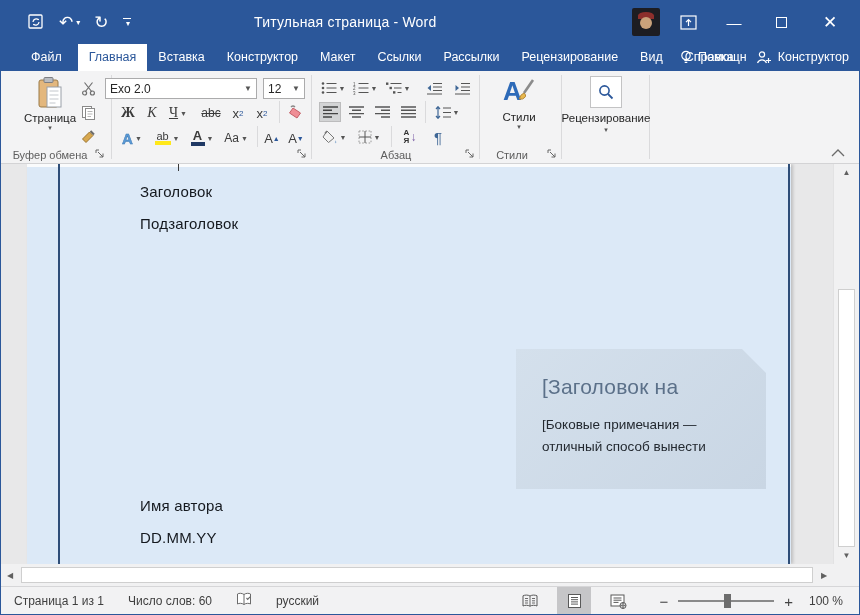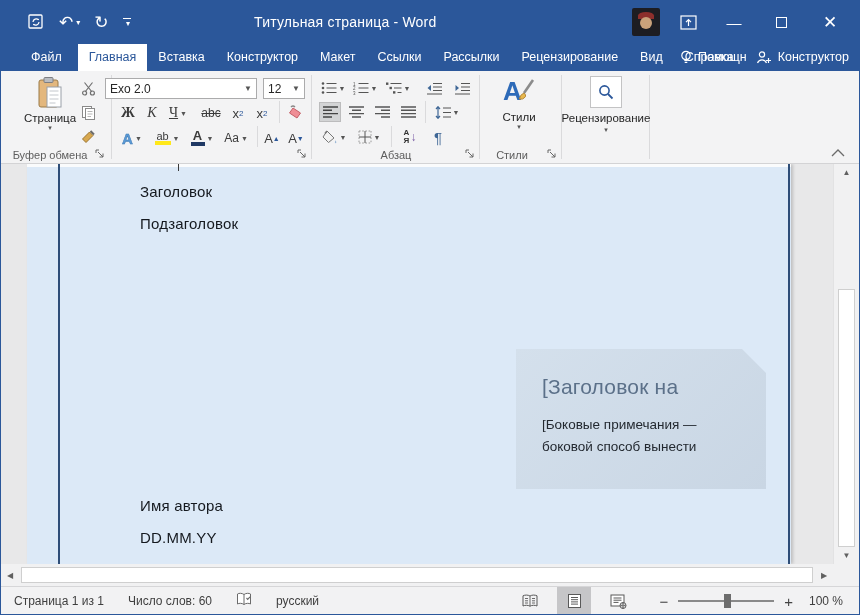--- a/index.html
+++ b/index.html
@@ -411,21 +411,21 @@
 
         <div class="doc-text" style="top:19px;">Заголовок</div>
         <div class="doc-text" style="top:51px;">Подзаголовок</div>
 
         <div class="side-box">
           <div class="side-title">
             <span>[Заголовок на</span><br>
           </div>
           <div class="side-note">
             <span>[Боковые примечания —</span><br>
-            <span>боковой способ вынести</span>
+            <span>отличный способ вынести</span>
           </div>
         </div>
 
         <div class="doc-text" style="top:333px;">Имя автора</div>
         <div class="doc-text" style="top:365px;">DD.MM.YY</div>
       </div>
     </div>
     <div class="vscroll">
       <span class="vbtn">▲</span>
       <div class="vtrack">

